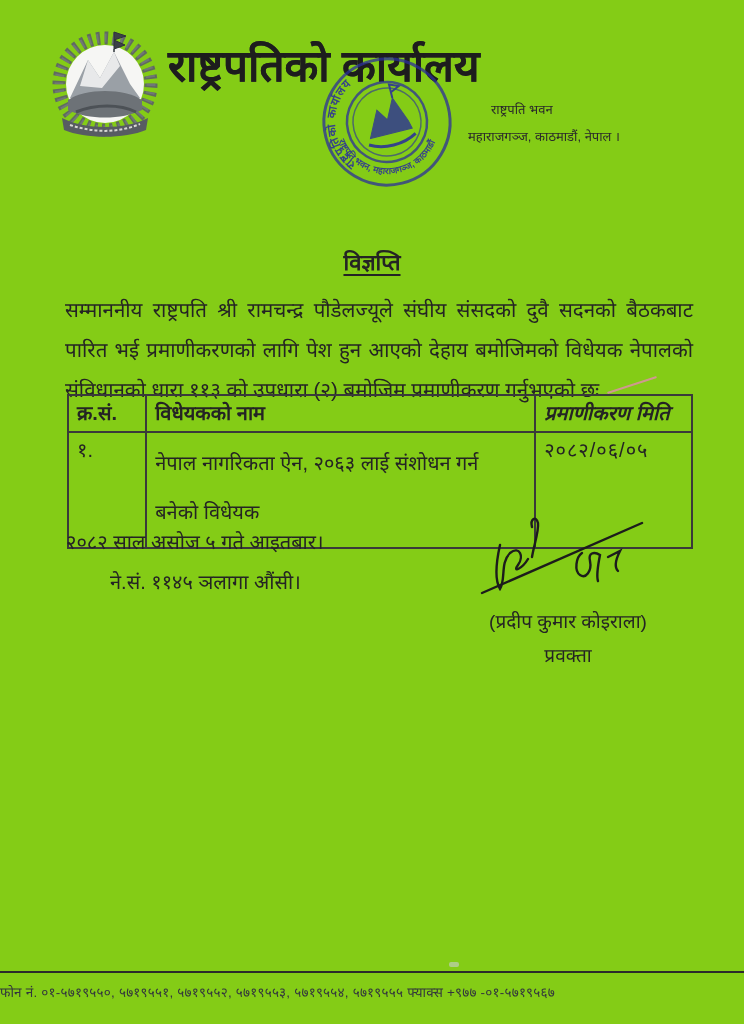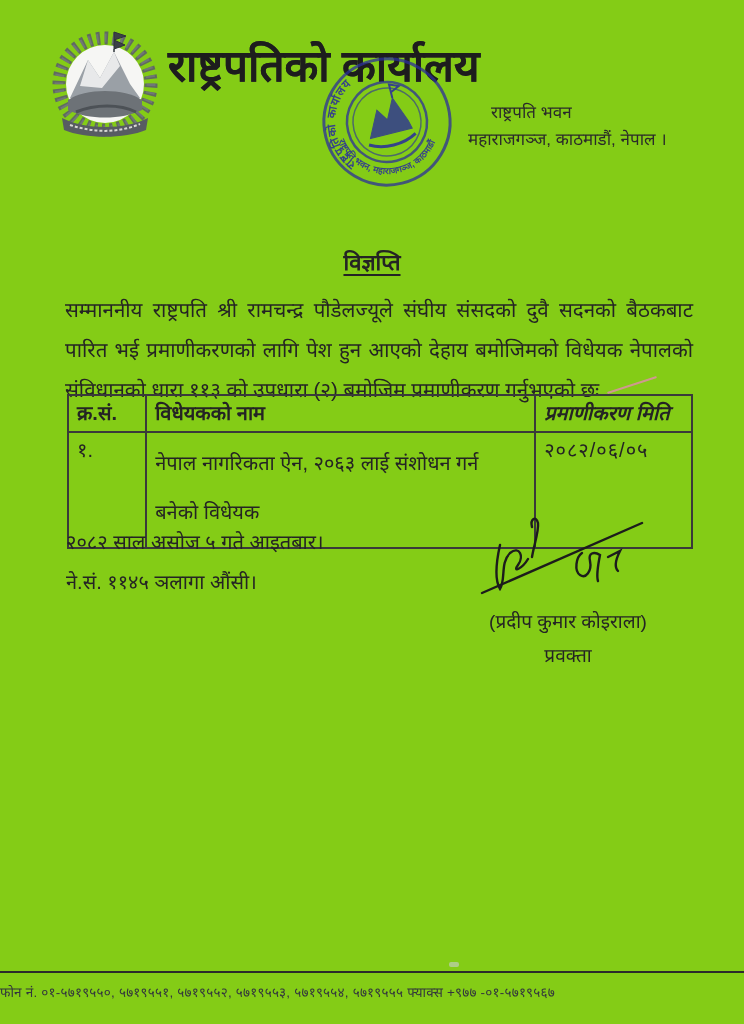--- a/index.html
+++ b/index.html
@@ -17,21 +17,21 @@
   }
   
   .emblem{position:absolute;left:40px;top:26px;width:130px;height:120px;}
   .office-name{
     position:absolute;left:168px;top:34px;width:400px;
     font-size:44px;font-weight:700;color:#1d1d1d;letter-spacing:0;
     text-shadow:0 0 .5px #333;
     white-space:nowrap;
   }
   .stamp{position:absolute;left:312px;top:52px;width:150px;height:140px;opacity:.88;transform:rotate(-14deg);}
-  .addr{position:absolute;color:#2a2a2a;font-size:17px;}
+  .addr{position:absolute;color:#2a2a2a;font-size:13px;}
   .addr1{left:491px;top:100px;}
   .addr2{left:468px;top:127px;}
 
   
   .notice-title{
     position:absolute;left:0;top:246px;width:744px;text-align:center;
     font-size:22px;font-weight:700;color:#242424;
   }
   .notice-title span{text-decoration:underline;text-underline-offset:4px;}
 
@@ -61,21 +61,21 @@
   .bill-table td.cell-name{line-height:49px;padding-top:6px;padding-bottom:10px;}
   .bill-table td.cell-date{font-size:20px;letter-spacing:1px;}
   .pink-mark{
     position:absolute;left:606px;top:384px;width:52px;height:2px;
     background:#e887b8;transform:rotate(-18deg);opacity:.75;border-radius:2px;
   }
 
   
   .dateline{position:absolute;left:66px;font-size:20px;color:#242424;}
   .dl1{top:528px;}
-  .dl2{top:568px;}
+  .dl2{top:568px;margin-left:44px;}
 
   
   .sig-svg{position:absolute;left:470px;top:505px;width:190px;height:105px;}
   .sig-name{position:absolute;left:458px;top:608px;width:220px;text-align:center;font-size:19px;color:#242424;}
   .sig-title{position:absolute;left:458px;top:642px;width:220px;text-align:center;font-size:19px;color:#242424;}
 
   
   .footer-rule{position:absolute;left:0;top:971px;width:744px;height:2px;background:#2b2b2b;}
   .footer-text{
     position:absolute;left:0;top:983px;width:744px;text-align:left;

